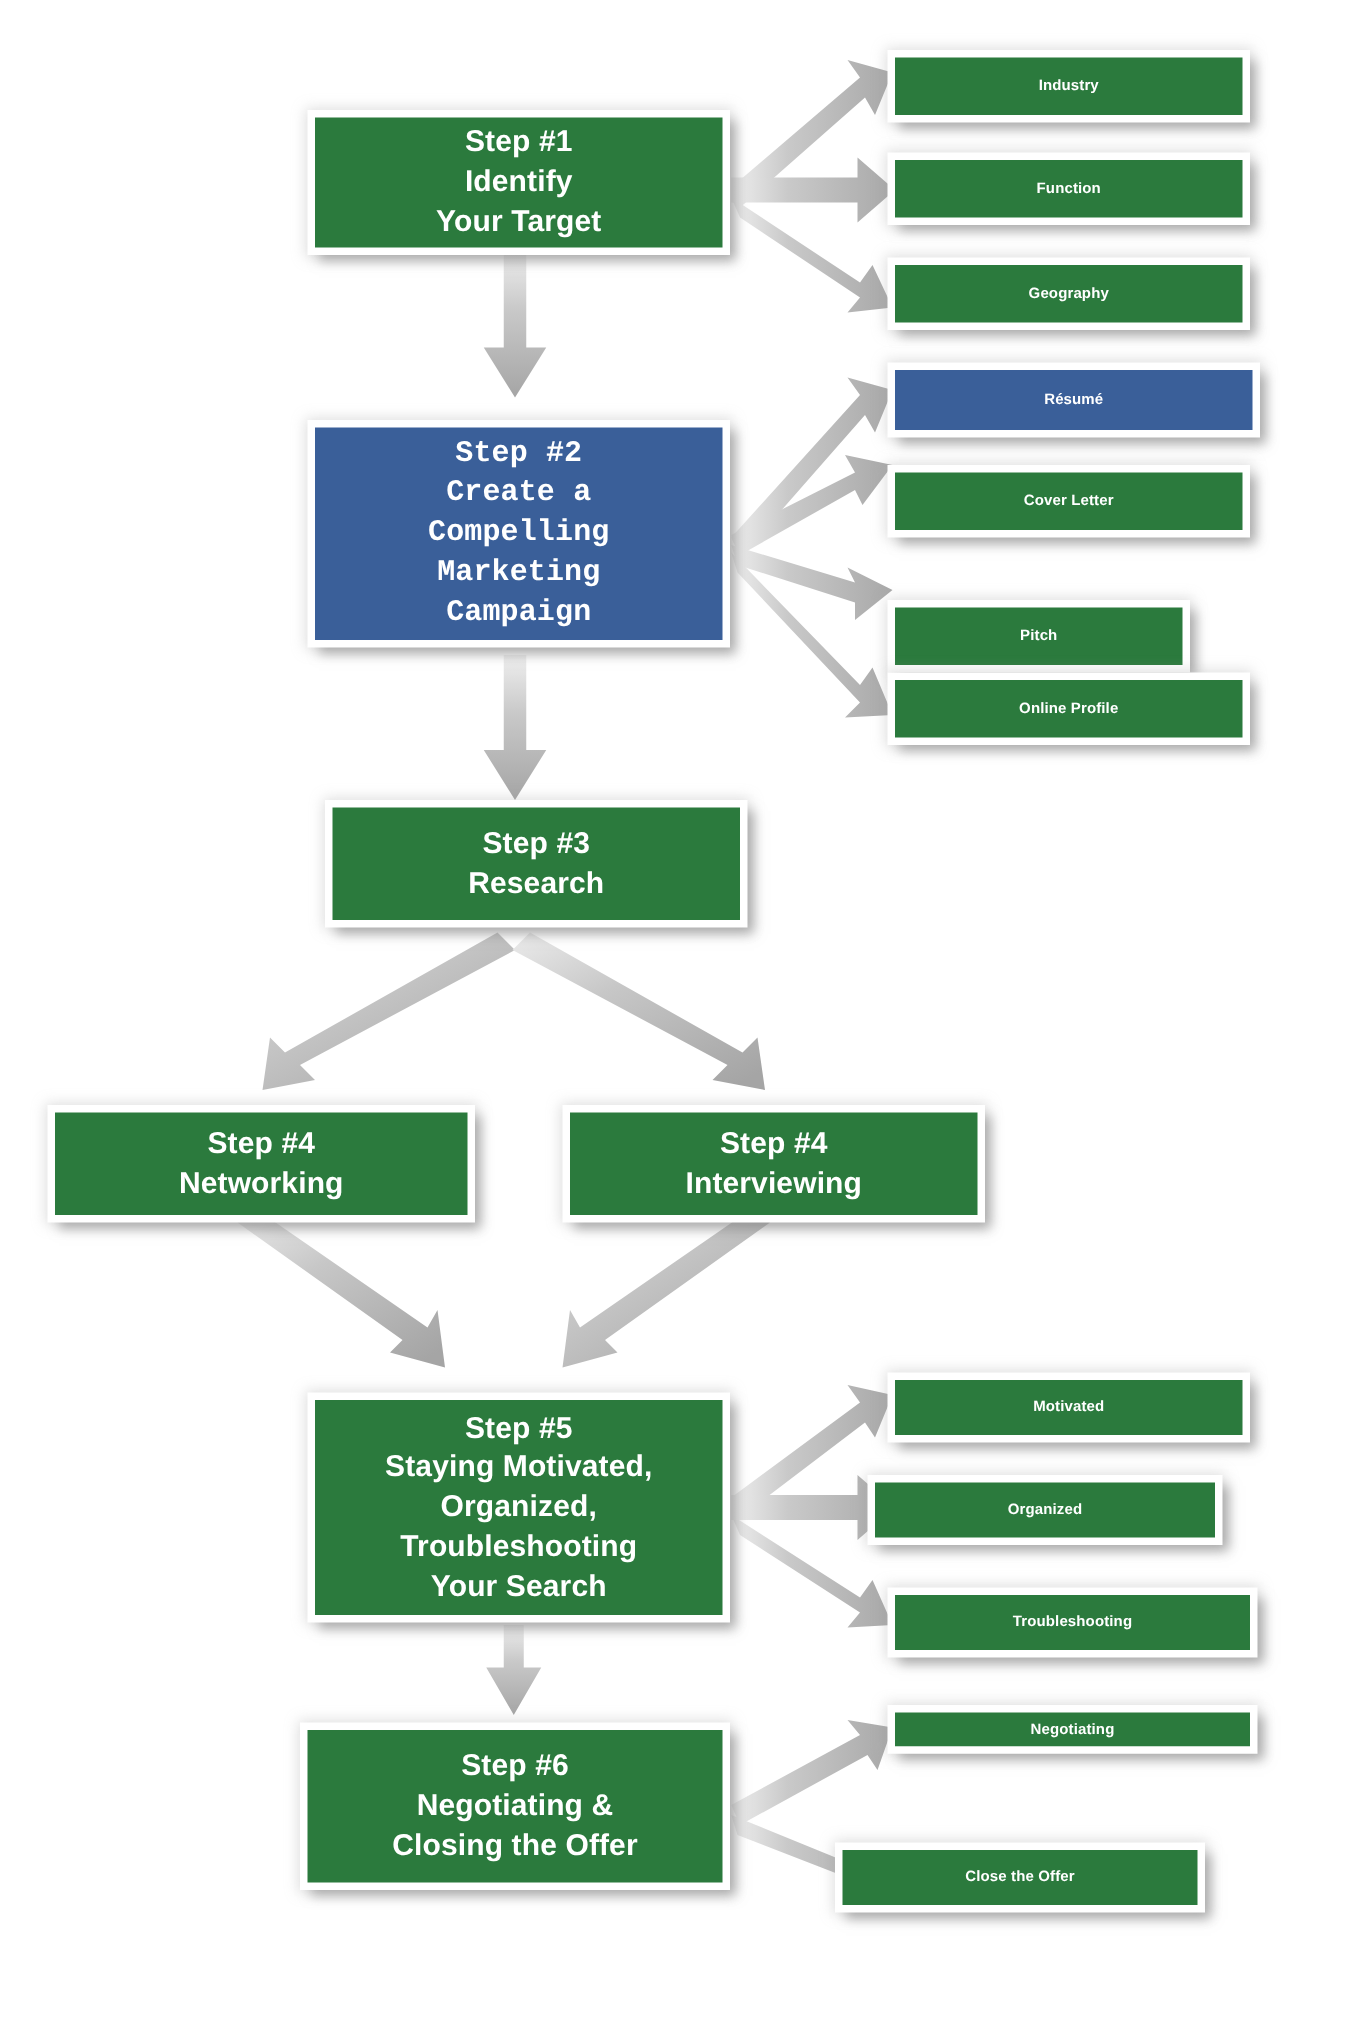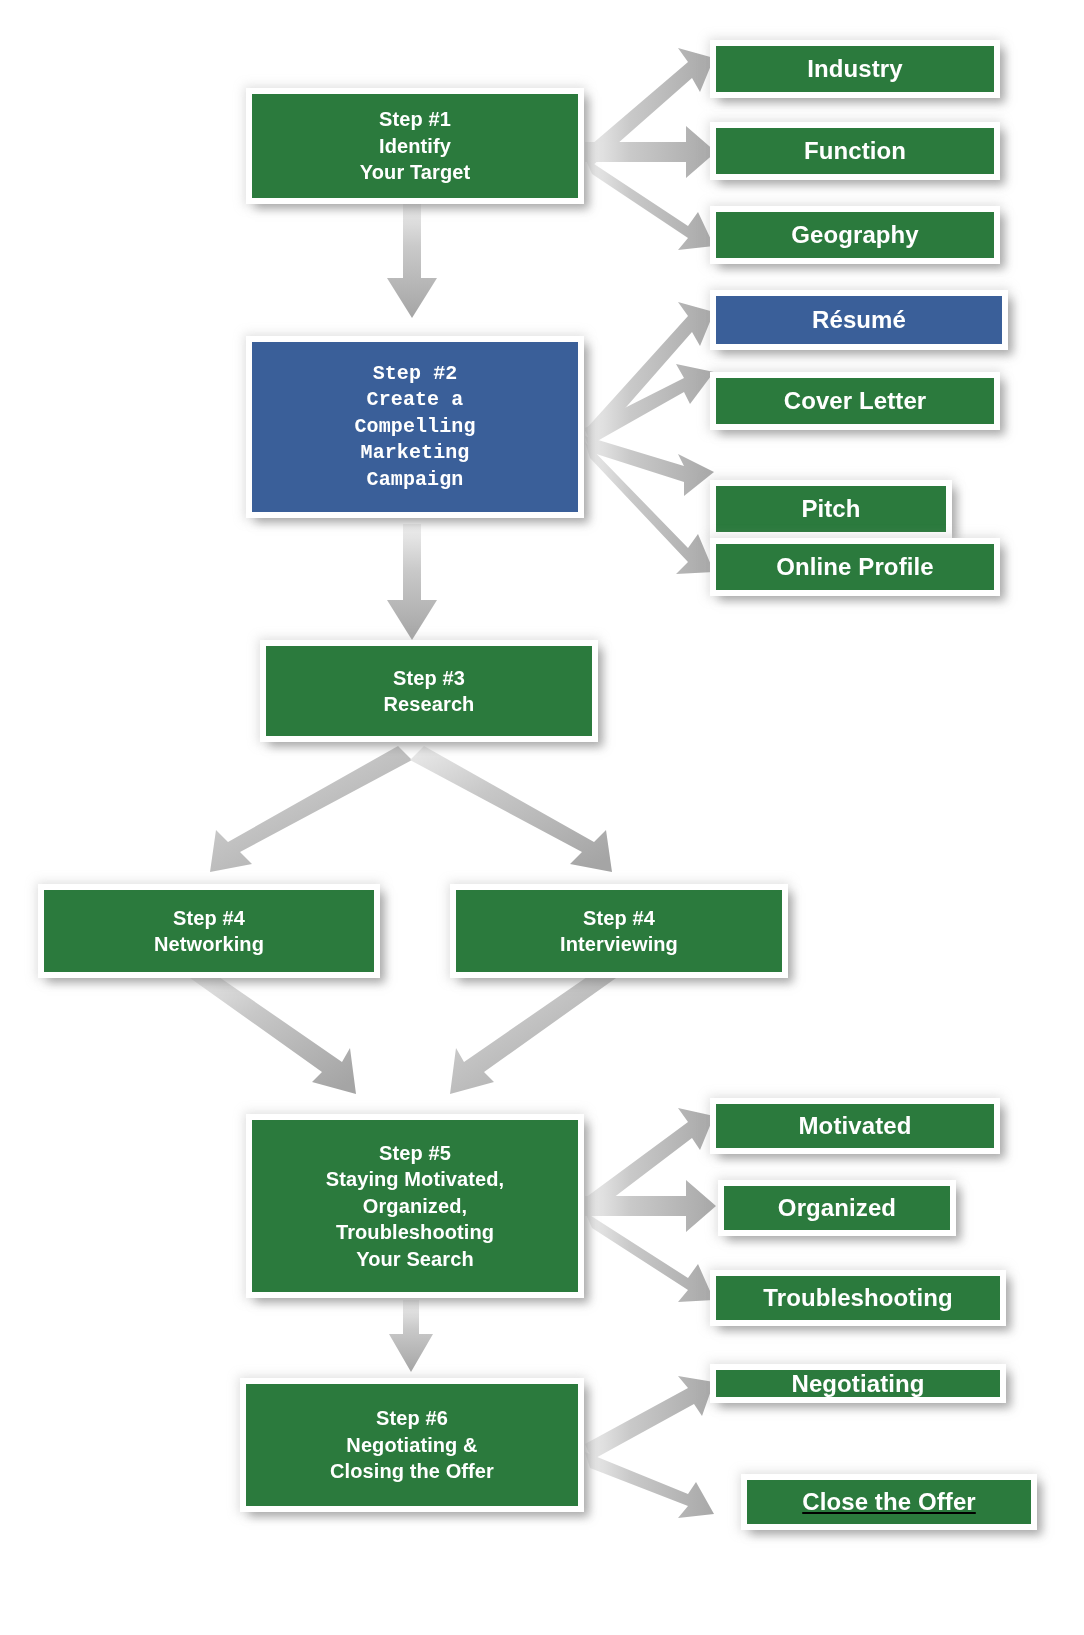--- a/index.html
+++ b/index.html
@@ -40,23 +40,23 @@
     font-weight: bold;
     line-height: 1.32;
     letter-spacing: .1px;
   }
   .node.green .fill { background: #2b7a3d; }
   .node.blue  .fill { background: #3a5f99; }
 
   .label-lines { white-space: pre-line; }
 
   
-  .main-node .fill { font-size: 20px; }
-  
-  .sat .fill { font-size: 24px; }
+  .main-node .fill { font-size: 24px; }
+  
+  .sat .fill { font-size: 12px; }
 
   
   #arrows {
     position: absolute;
     left: 0;
     top: 0;
     width: 1084px;
     height: 1635px;
     z-index: 2;
     pointer-events: none;
@@ -253,37 +253,37 @@
       <span>Online Profile</span>
     </div>
   </div>
 
   <div class="node green sat" style="left:710px; top:1098px; width:290px; height:56px;">
     <div class="fill">
       <span>Motivated</span>
     </div>
   </div>
 
-  <div class="node green sat" style="left:718px; top:1180px; width:238px; height:56px;">
+  <div class="node green sat" style="left:694px; top:1180px; width:284px; height:56px;">
     <div class="fill">
       <span>Organized</span>
     </div>
   </div>
 
   <div class="node green sat" style="left:710px; top:1270px; width:296px; height:56px;">
     <div class="fill">
       <span>Troubleshooting</span>
     </div>
   </div>
 
   <div class="node green sat" style="left:710px; top:1364px; width:296px; height:39px;">
     <div class="fill">
       <span>Negotiating</span>
     </div>
   </div>
 
-  <div class="node green sat" style="left:741px; top:1474px; width:296px; height:56px;text-decoration:underline;">
+  <div class="node green sat" style="left:668px; top:1474px; width:296px; height:56px;">
     <div class="fill">
       <span>Close the Offer</span>
     </div>
   </div>
 
 </div>
 
 </body></html>

